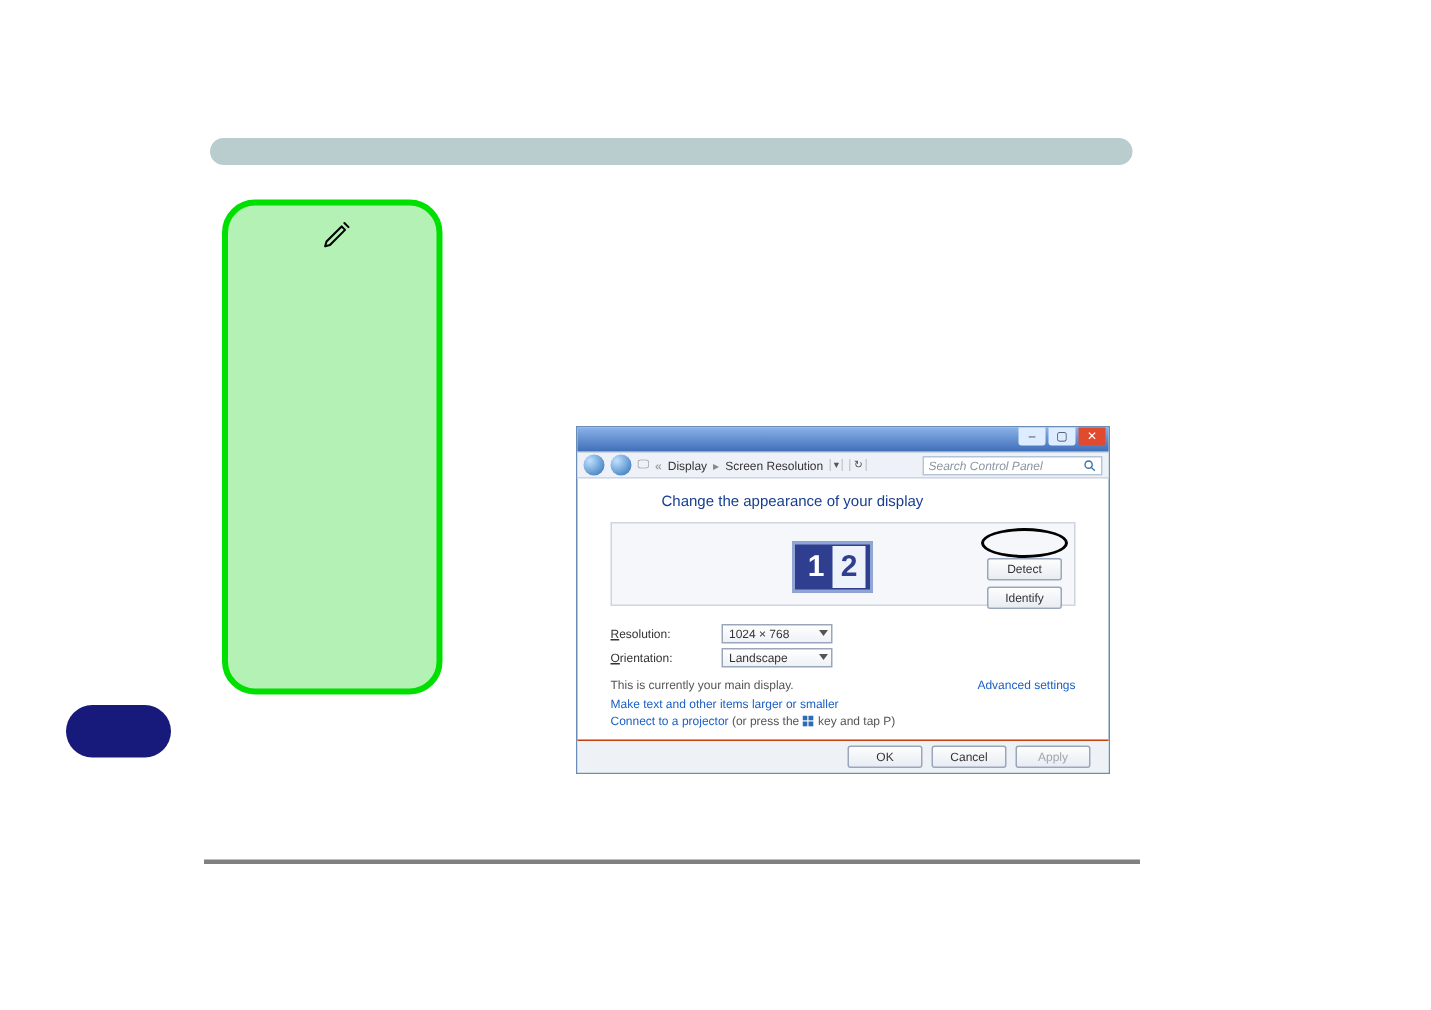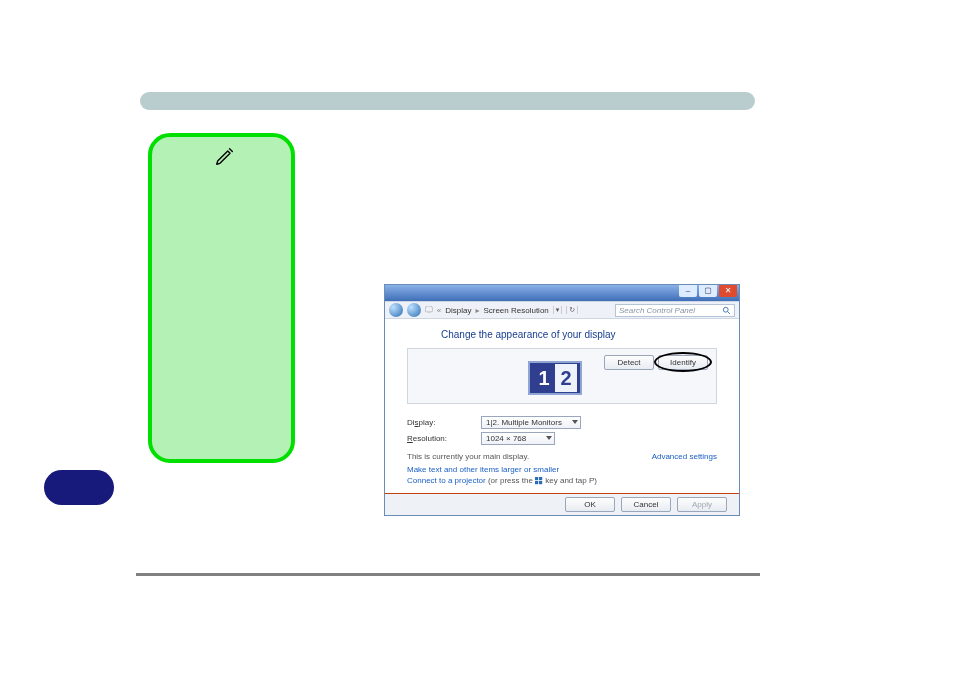--- a/index.html
+++ b/index.html
@@ -40,21 +40,21 @@
 
   .body-area { padding: 10px 22px 6px 22px; }
   .heading { font-size: 10px; color: #173e8f; margin-bottom: 8px; margin-left: 34px; }
 
   .preview-box { border: 1px solid #cfd6e0; background: #f5f7fa; height: 56px; position: relative; margin-bottom: 10px; }
   .monitors { position: absolute; left: 120px; top: 12px; width: 54px; height: 34px; background: #2f3e8f; border: 2px solid #8fa6d5; display: flex; align-items: center; justify-content: center; }
   .monitors .num { display: flex; gap: 0; }
   .monitors .n { width: 22px; height: 28px; font-size: 20px; font-weight: bold; color: #fff; text-align: center; line-height: 28px; }
   .monitors .n.n1 { background: #2f3e8f; }
   .monitors .n.n2 { background: #eef2fa; color: #2f3e8f; border-radius: 0; }
-  .side-buttons { position: absolute; right: 8px; top: 6px; display: flex; flex-direction: row; gap: 4px; }
+  .side-buttons { position: absolute; right: 8px; top: 23px; display: flex; flex-direction: column; gap: 4px; }
   .wbtn { width: 50px; height: 15px; background: linear-gradient(#fdfdfd, #e8ecf2); border: 1px solid #9aa7ba; border-radius: 2px; font-size: 8px; text-align: center; line-height: 13px; color: #333; }
   .detect-ring { position: absolute; right: 4px; top: 3px; width: 58px; height: 20px; border: 2px solid #000; border-radius: 50%; pointer-events: none; }
 
   .form-rows { font-size: 8px; color: #333; }
   .form-row { display: flex; align-items: center; height: 16px; }
   .form-row .lbl { width: 74px; }
   .form-row .lbl u { text-decoration: underline; }
   .select { height: 13px; border: 1px solid #9aa7ba; background: linear-gradient(#fff, #eef1f6); font-size: 8px; padding: 0 14px 0 4px; position: relative; display: inline-flex; align-items: center; color: #333; }
   .select .arrow { position: absolute; right: 2px; top: 3px; width: 0; height: 0; border-left: 3px solid transparent; border-right: 3px solid transparent; border-top: 4px solid #555; }
   .sel-display { width: 100px; }
@@ -137,30 +137,30 @@
         </div>
         <div class="side-buttons">
           <div class="wbtn">Detect</div>
           <div class="wbtn">Identify</div>
         </div>
         <div class="detect-ring"></div>
       </div>
 
       <div class="form-rows">
         <div class="form-row">
-          <span class="lbl"><span>Di</span><u>s</u><span>play:</span></span>
-          <span class="select sel-display">
-            <span>1|2. Multiple Monitors</span>
+          <span class="lbl"><u>R</u><span>esolution:</span></span>
+          <span class="select sel-res">
+            <span>1024 × 768</span>
             <span class="arrow"></span>
           </span>
         </div>
         <div class="form-row">
-          <span class="lbl"><u>R</u><span>esolution:</span></span>
-          <span class="select sel-res">
-            <span>1024 × 768</span>
+          <span class="lbl"><u>O</u><span>rientation:</span></span>
+          <span class="select sel-orient">
+            <span>Landscape</span>
             <span class="arrow"></span>
           </span>
         </div>
       </div>
 
       <div class="main-note">
         <span>This is currently your main display.</span>
         <a class="adv">Advanced settings</a>
       </div>
 

